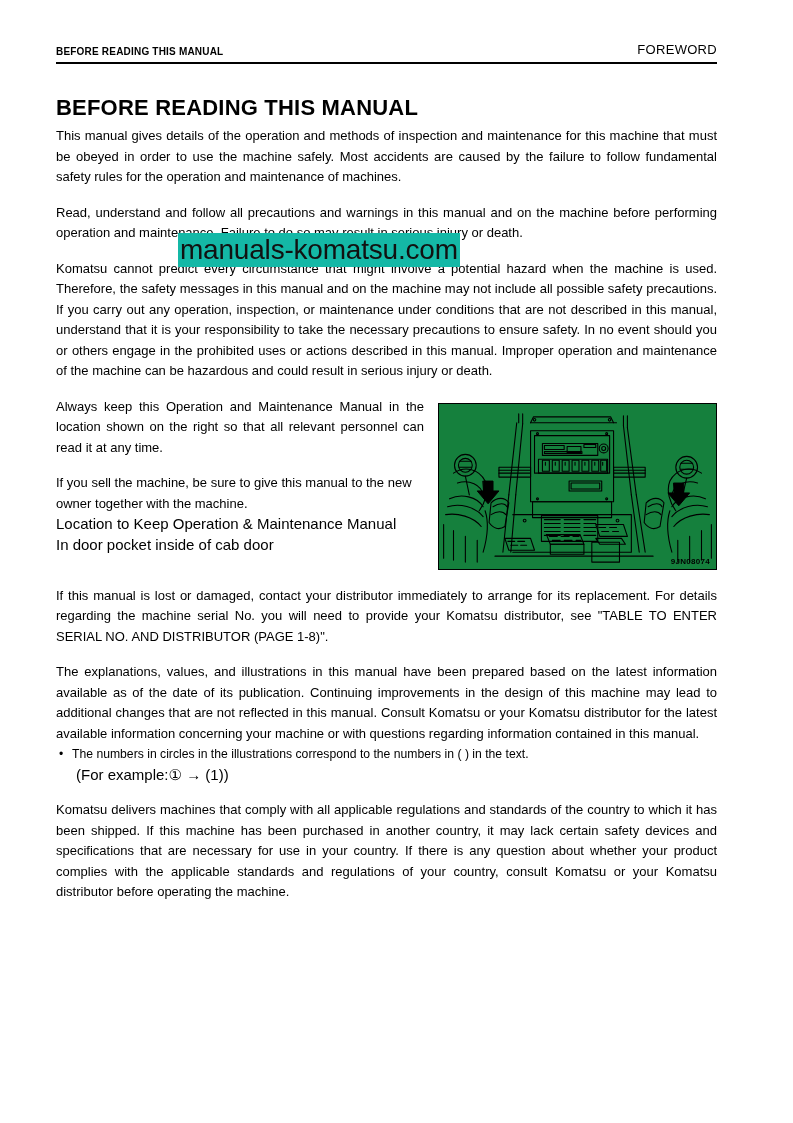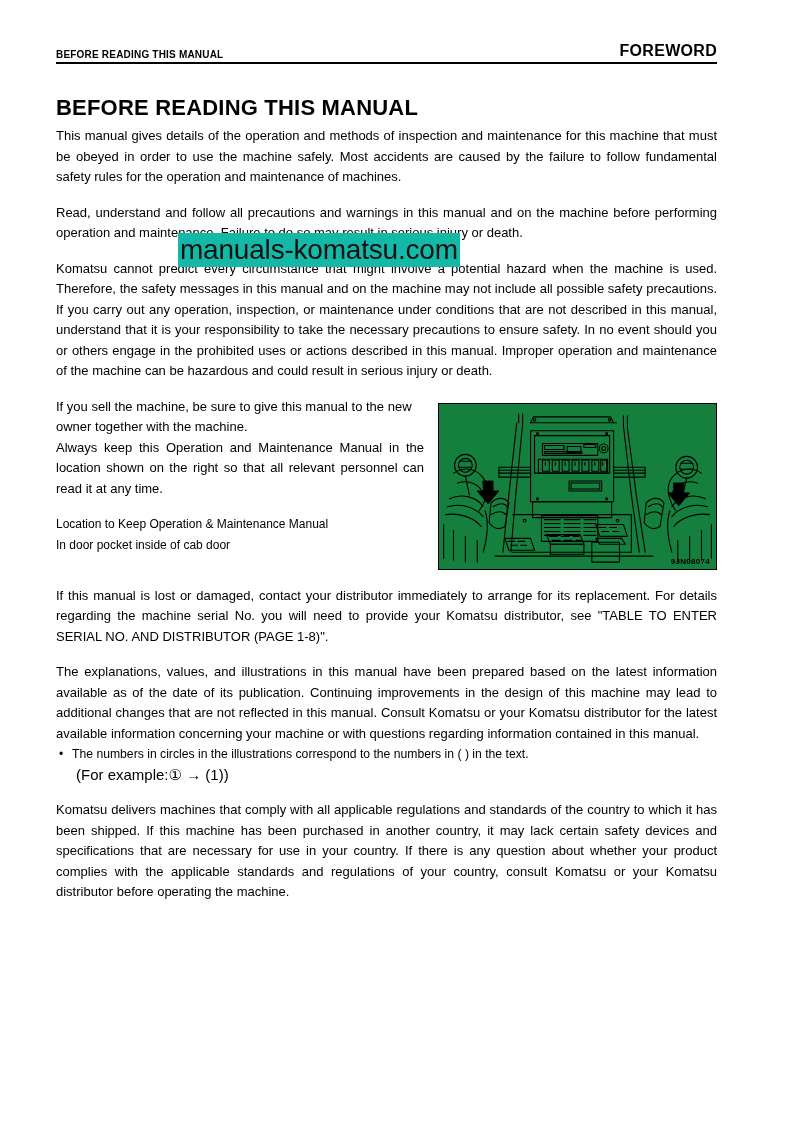--- a/index.html
+++ b/index.html
@@ -30,22 +30,22 @@
     display: flex;
     justify-content: space-between;
     align-items: flex-end;
   }
   .running-head .rh-left {
     font-size: 10px;
     font-weight: bold;
     letter-spacing: 0.2px;
   }
   .running-head .rh-right {
-    font-size: 16px;
-    font-weight: bold;
+    font-size: 13px;
+    font-weight: normal;
     letter-spacing: 0.3px;
   }
   .head-rule {
     position: absolute;
     left: 56px;
     top: 62px;
     width: 661px;
     height: 2px;
     background: #000000;
   }
@@ -105,21 +105,21 @@
     right: 6px;
     bottom: 3px;
     font-size: 8px;
     font-weight: bold;
     font-family: "Liberation Sans", sans-serif;
     letter-spacing: 0.3px;
   }
   .clear { clear: both; }
 
   .note-lines {
-    font-size: 12px;
+    font-size: 15px;
     line-height: 20.5px;
   }
 
   ul.bullets {
     list-style: none;
     margin: 0;
     padding: 0;
   }
   ul.bullets li {
     font-size: 12.2px;
@@ -298,22 +298,22 @@
           <path d="M158 122 h28 l4 12 h-28 z"></path>
           <path d="M161 125 h7 M172 125 h7 M164 129 h7 M175 129 h6"></path>
           <path d="M154 140 h28 v20 h-28 z"></path>
           <path d="M158 136 h26 l4 6 h-26 z"></path>
 
           <path d="M56 154 h160"></path>
         </svg>
         <span class="fig-code">9JN08074</span>
       </div>
 
+      <p class="para">Always keep this Operation and Maintenance Manual in the location shown on the right so that all relevant personnel can read it at any time.</p>
       <p class="para tight nojust">If you sell the machine, be sure to give this manual to the new owner together with the machine.</p>
-      <p class="para">Always keep this Operation and Maintenance Manual in the location shown on the right so that all relevant personnel can read it at any time.</p>
 
       <div class="note-lines">
         <div>Location to Keep Operation &amp; Maintenance Manual</div>
         <div>In door pocket inside of cab door</div>
       </div>
 
       <div class="clear"></div>
     </div>
 
     <p class="para">If this manual is lost or damaged, contact your distributor immediately to arrange for its replacement. For details regarding the machine serial No. you will need to provide your Komatsu distributor, see "TABLE TO ENTER SERIAL NO. AND DISTRIBUTOR (PAGE 1-8)".</p>

